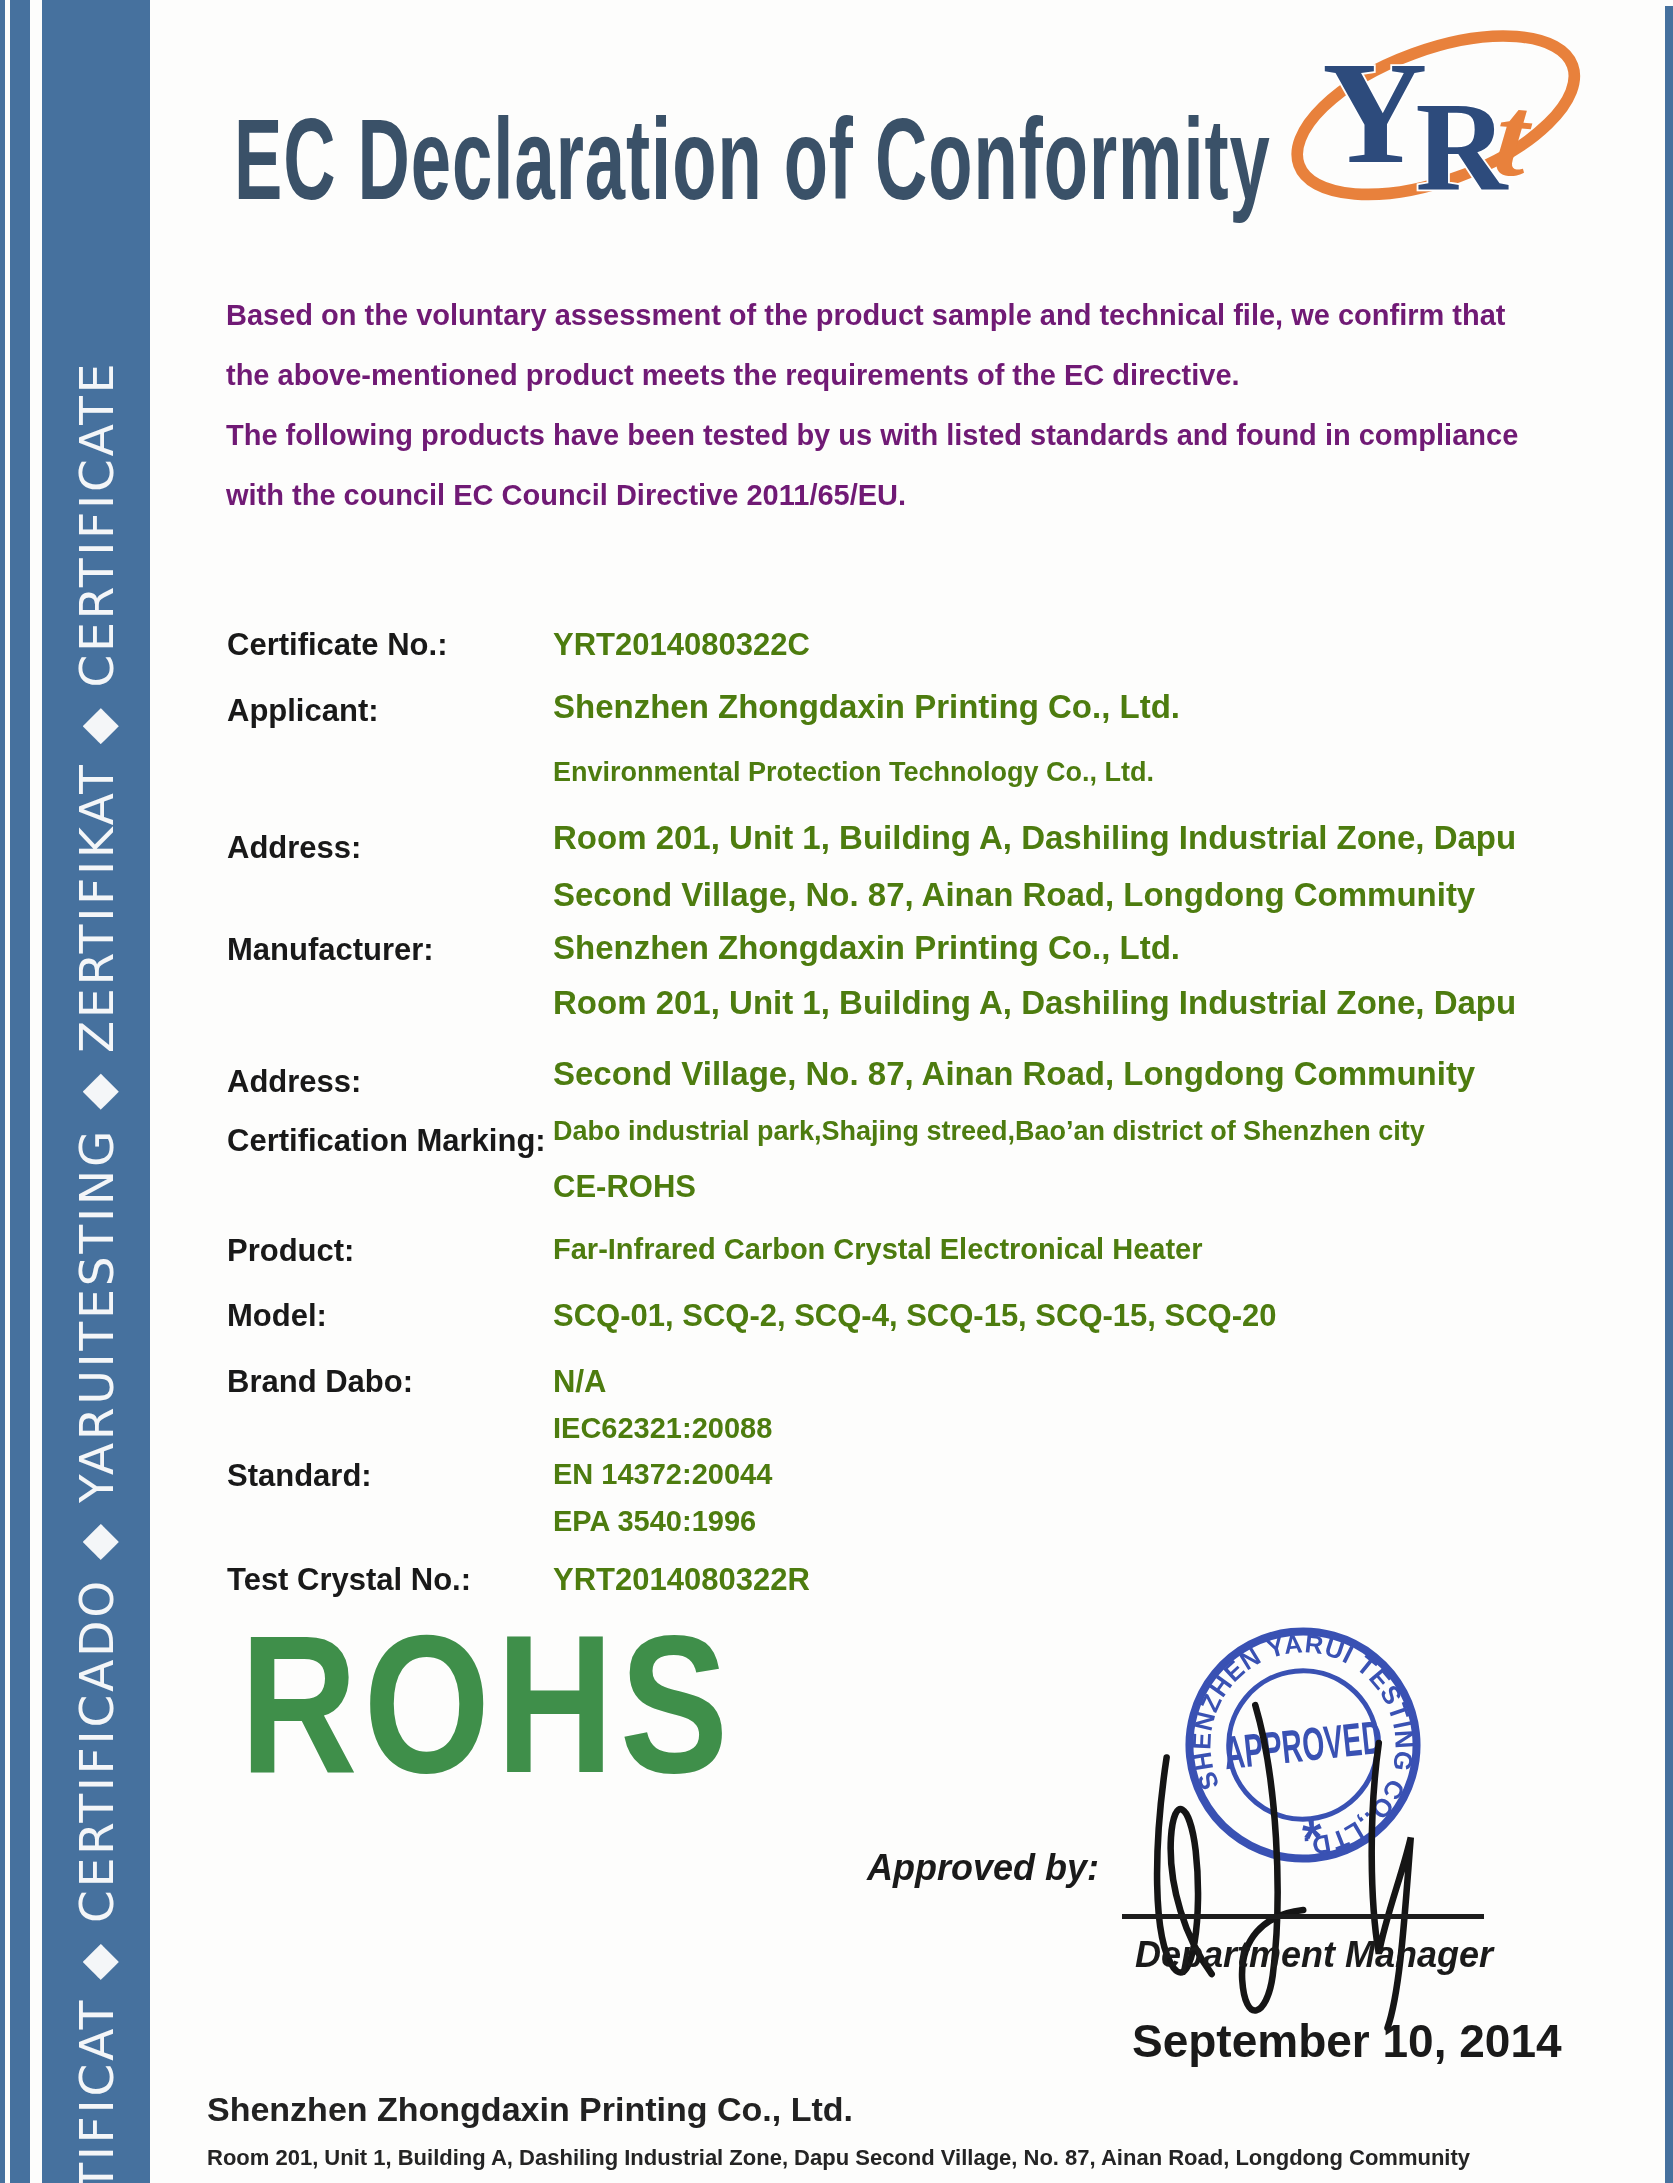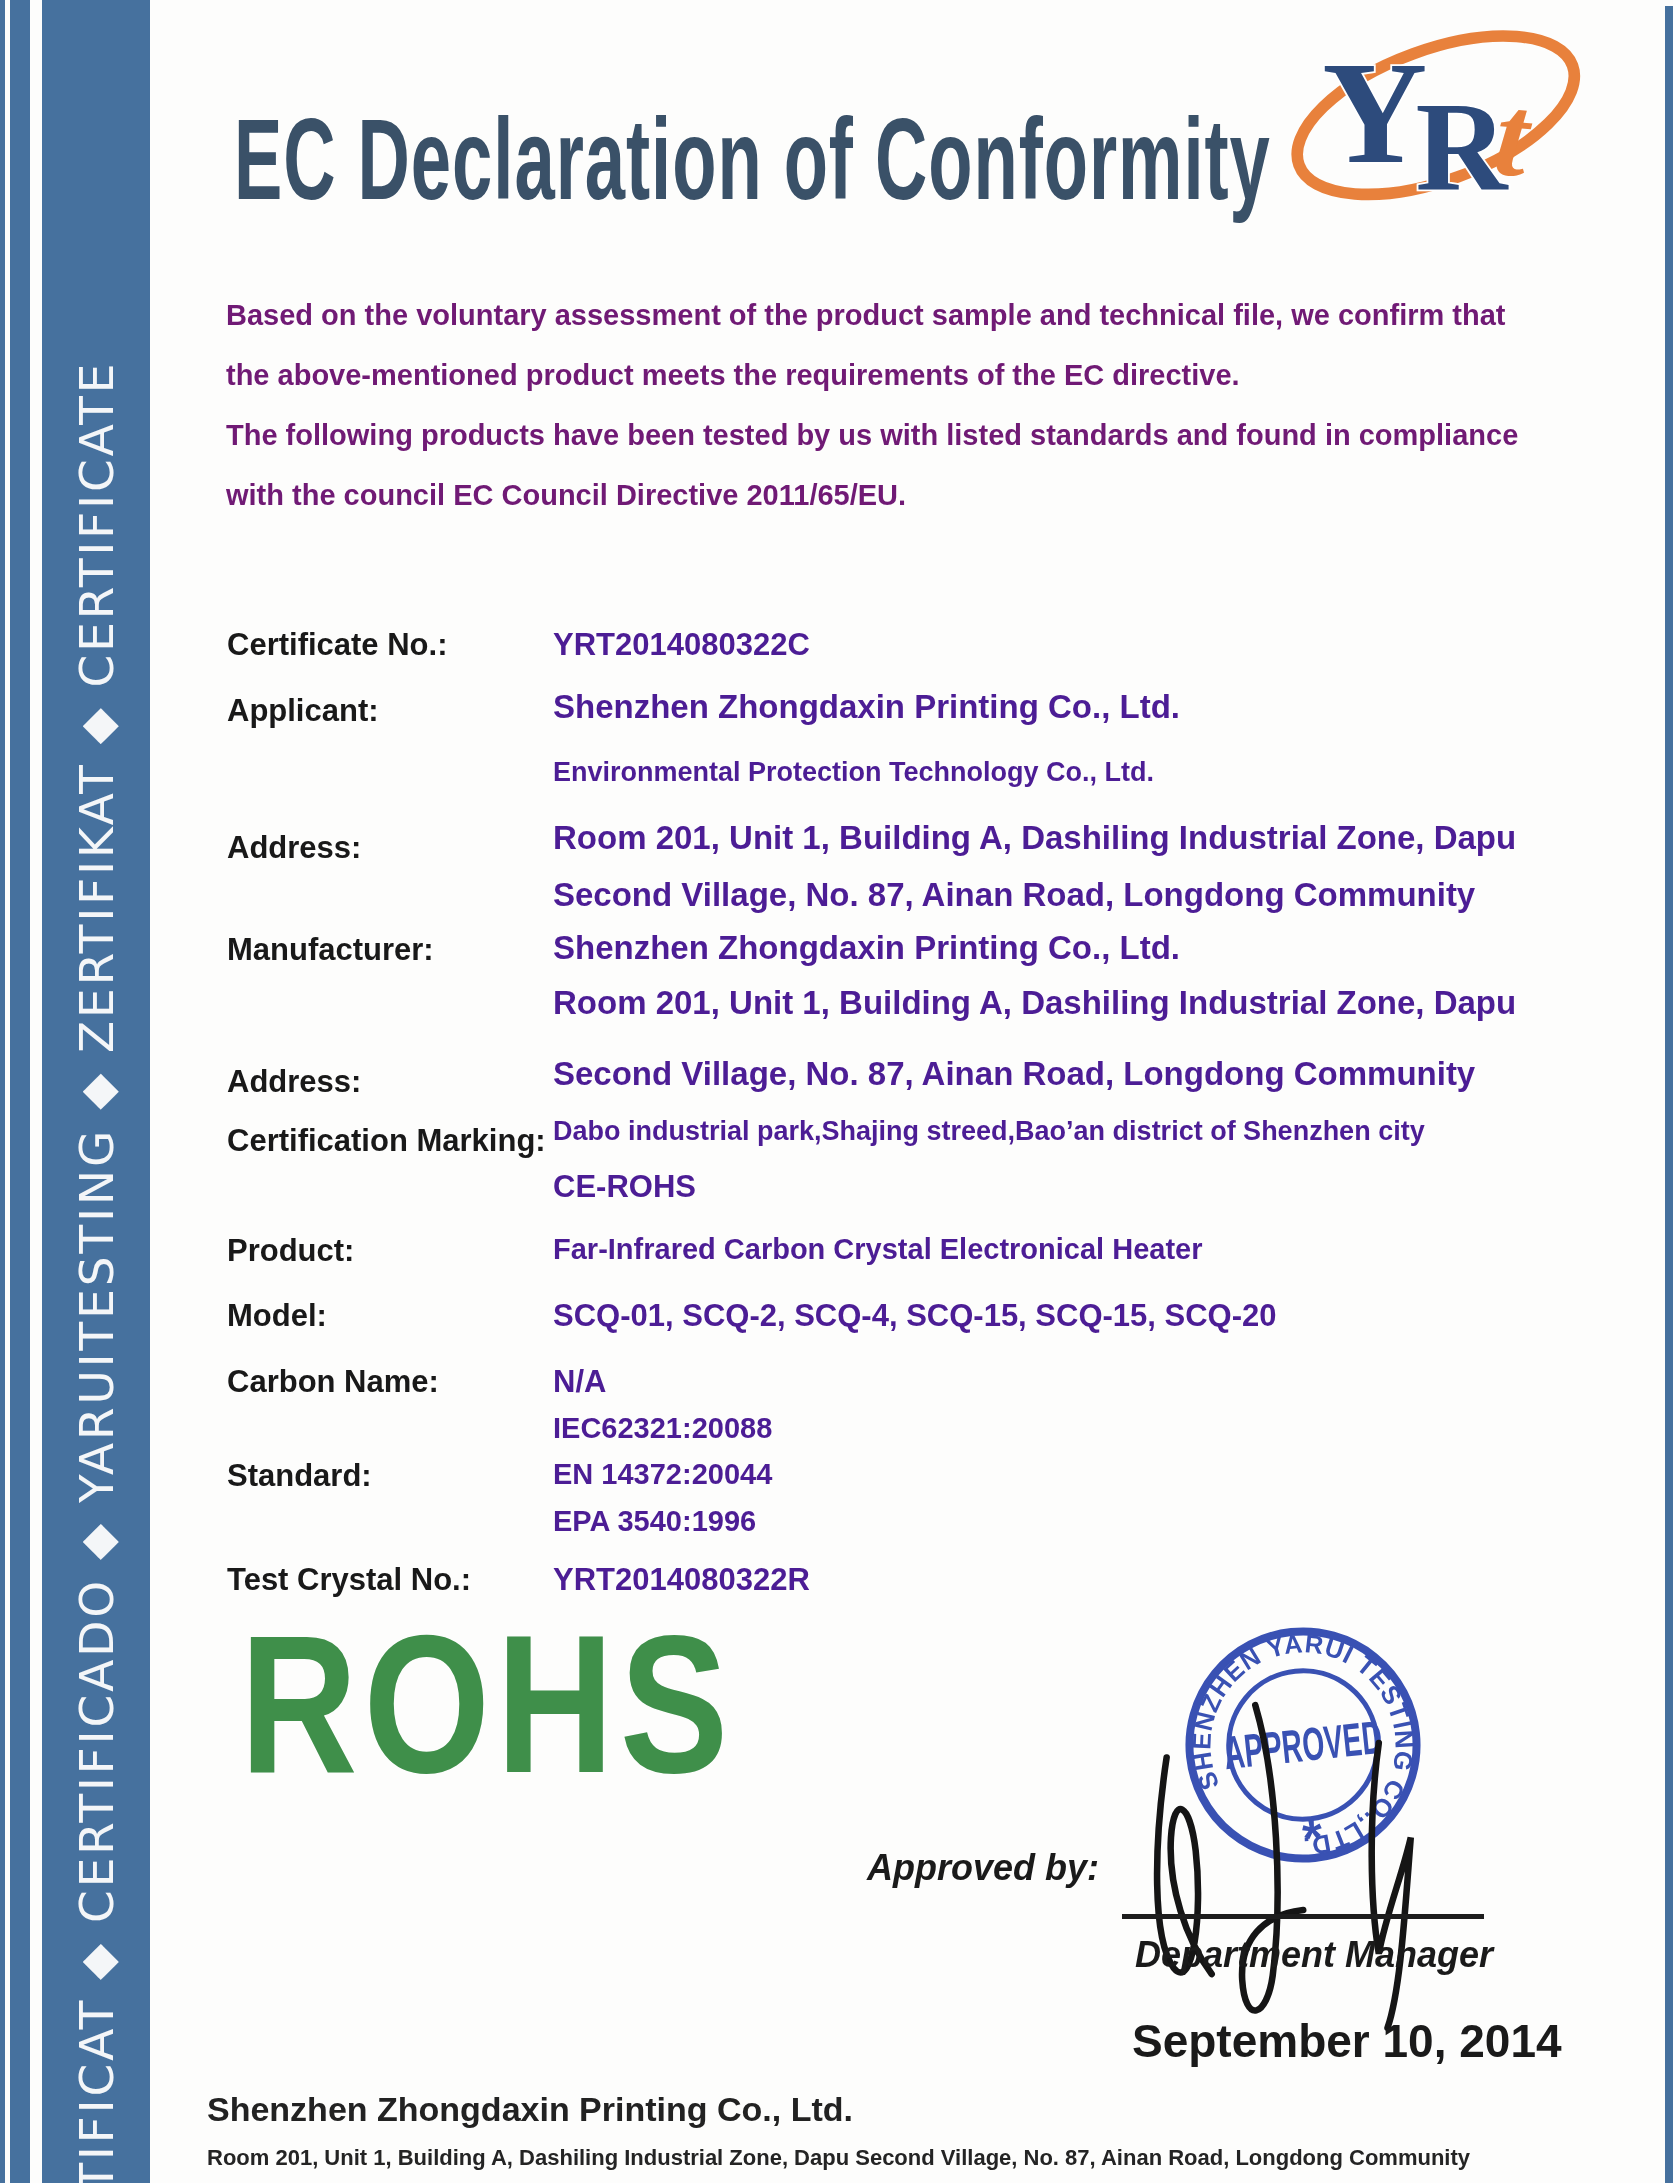--- a/index.html
+++ b/index.html
@@ -24,21 +24,21 @@
          color:#3a5168;transform:scaleX(0.63);transform-origin:0 0;white-space:nowrap;
          letter-spacing:1.5px;}
 
   
   .bodytxt{position:absolute;left:226px;top:285px;width:1339px;font-size:29px;font-weight:bold;
            color:#701a75;}
   .bodytxt .bline{height:60px;line-height:60px;white-space:nowrap;}
 
   
   .flabel{position:absolute;left:227px;font-size:31px;font-weight:bold;color:#191919;white-space:nowrap;}
-  .fvalue{position:absolute;left:553px;font-size:31px;font-weight:bold;color:#4c1d95;white-space:nowrap;}
+  .fvalue{position:absolute;left:553px;font-size:31px;font-weight:bold;color:#4d7c0f;white-space:nowrap;}
   .vbig{font-size:33px;}
   .vsmall{font-size:27px;}
 
   
   .rohs{position:absolute;left:240px;top:1607px;font-size:196px;font-weight:bold;color:#3f8f4a;
         letter-spacing:7.3px;transform:scaleX(0.83);transform-origin:0 0;line-height:1;}
 
   
   .appby{position:absolute;left:867px;top:1847px;font-size:36px;font-weight:bold;
          font-style:italic;color:#1a1a1a;white-space:nowrap;}
@@ -99,21 +99,21 @@
 
 <div class="flabel" style="top:1123px">Certification Marking:</div>
 <div class="fvalue" style="top:1169px">CE-ROHS</div>
 
 <div class="flabel" style="top:1233px">Product:</div>
 <div class="fvalue" style="top:1233px;font-size:29px">Far-Infrared Carbon Crystal Electronical Heater</div>
 
 <div class="flabel" style="top:1298px">Model:</div>
 <div class="fvalue" style="top:1298px">SCQ-01, SCQ-2, SCQ-4, SCQ-15, SCQ-15, SCQ-20</div>
 
-<div class="flabel" style="top:1364px">Carbon Name:</div>
+<div class="flabel" style="top:1364px">Brand Dabo:</div>
 <div class="fvalue" style="top:1364px">N/A</div>
 
 <div class="flabel" style="top:1458px">Standard:</div>
 <div class="fvalue" style="top:1412px;font-size:29px">IEC62321:20088</div>
 <div class="fvalue" style="top:1458px;font-size:29px">EN 14372:20044</div>
 <div class="fvalue" style="top:1505px;font-size:29px">EPA 3540:1996</div>
 
 <div class="flabel" style="top:1562px">Test Crystal No.:</div>
 <div class="fvalue" style="top:1562px">YRT2014080322R</div>
 

